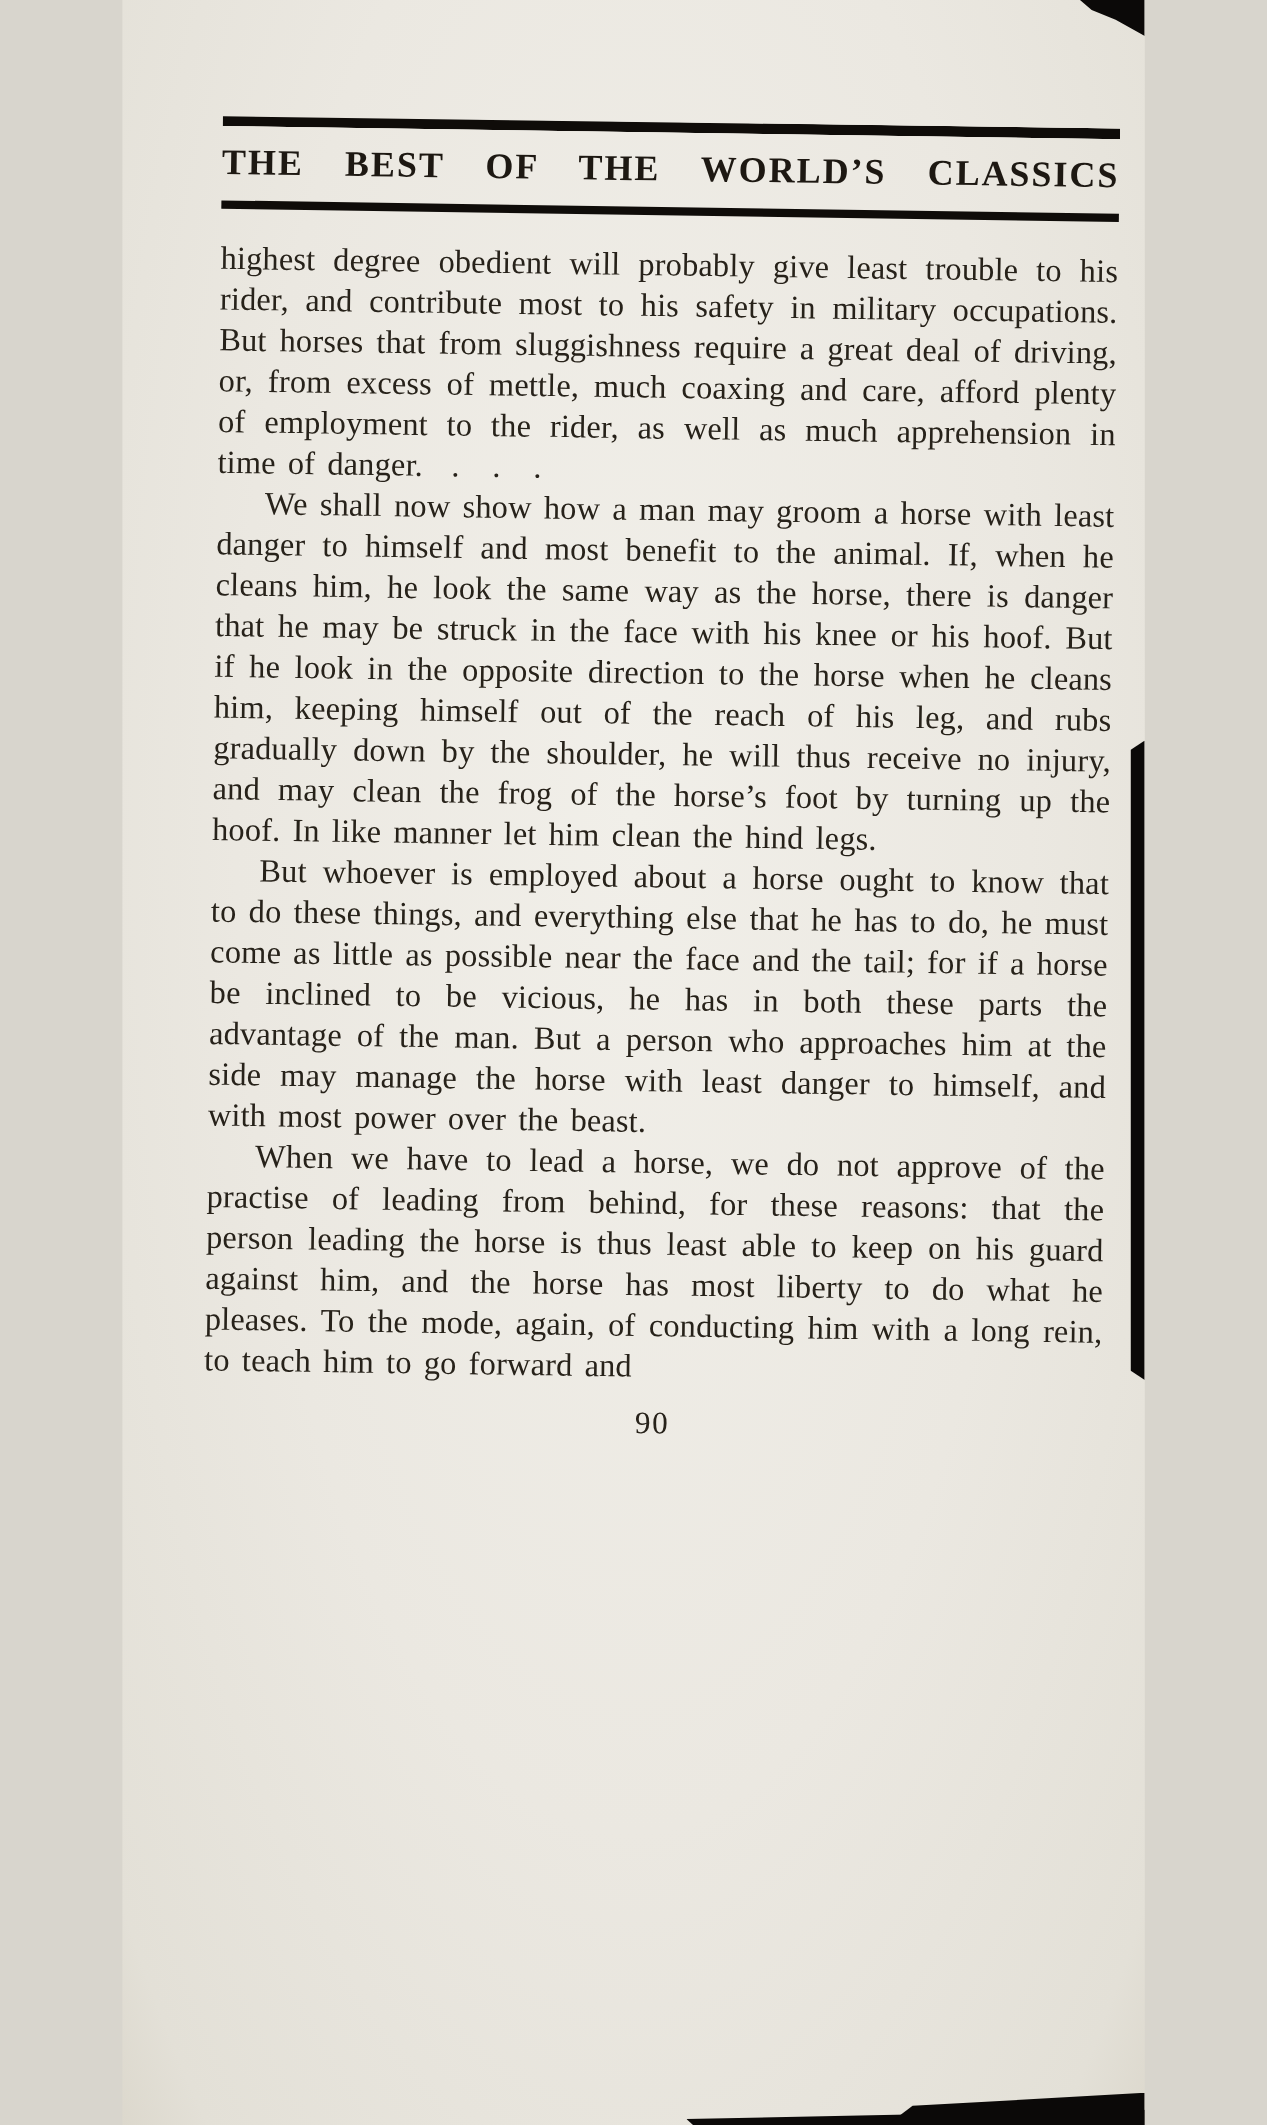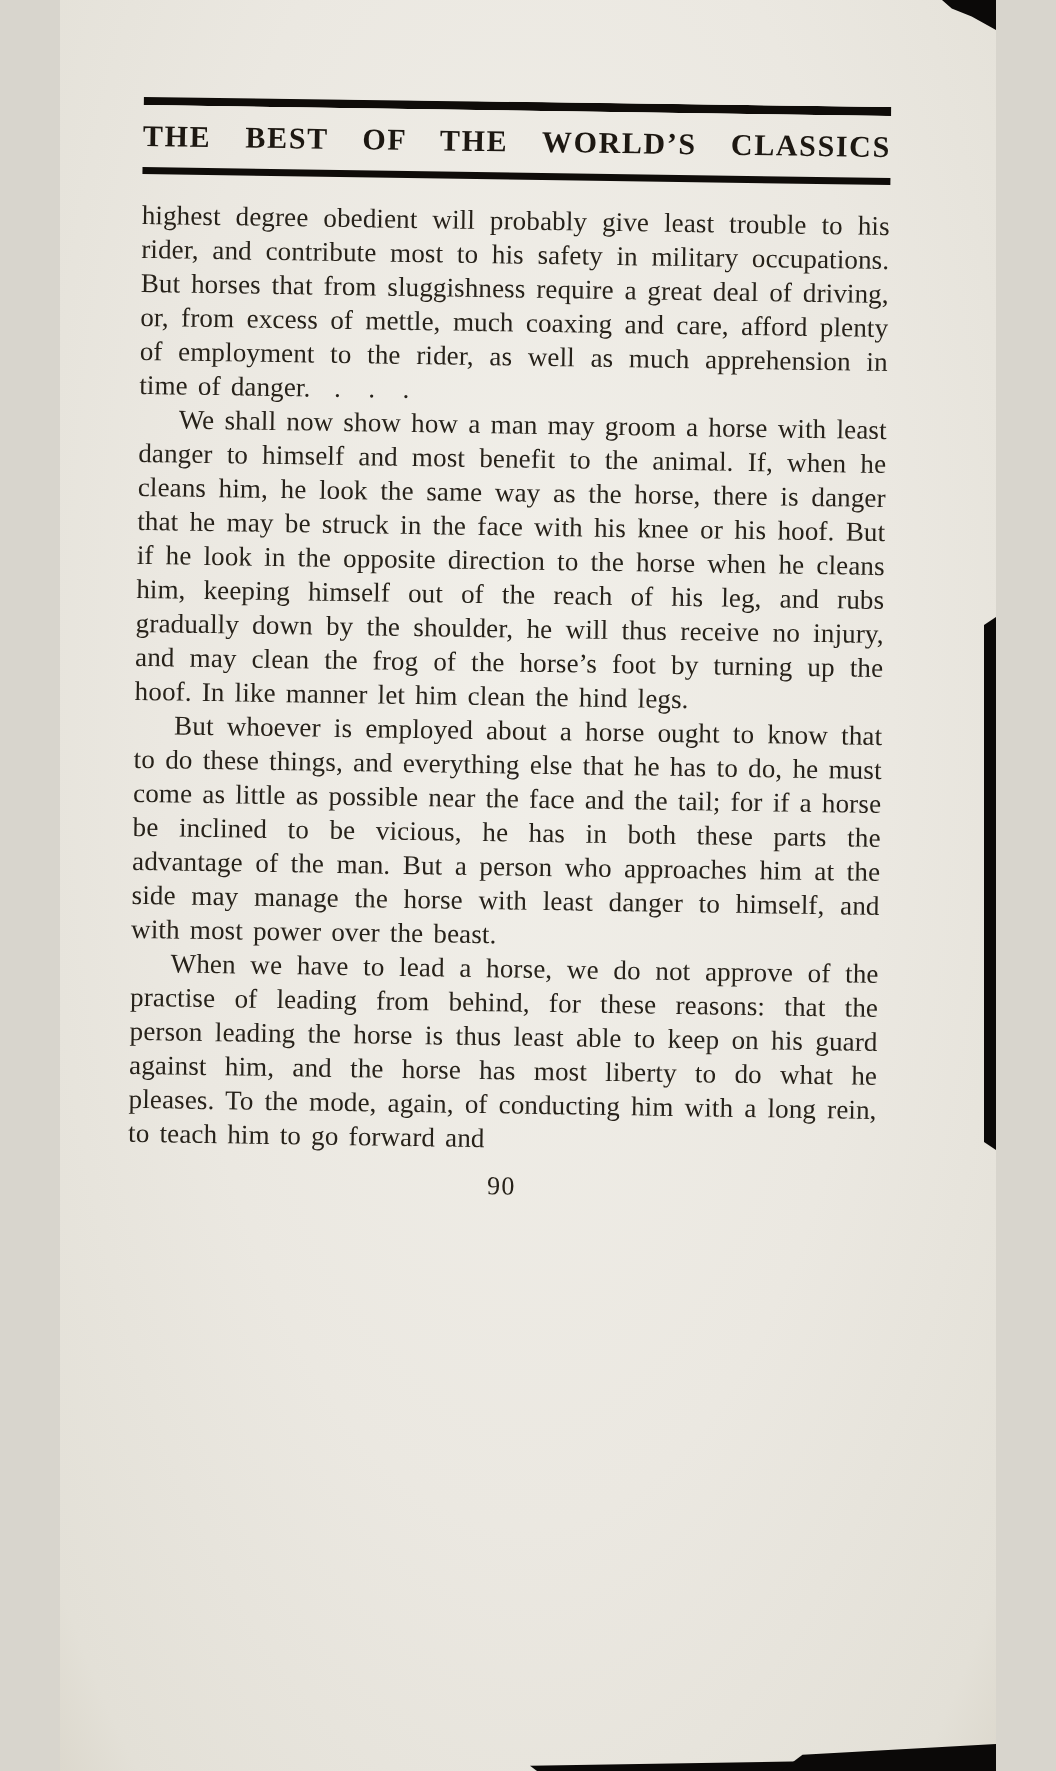--- a/index.html
+++ b/index.html
@@ -2,21 +2,21 @@
 <html><head>
 <meta charset="utf-8">
 <style>
   html, body {
     margin: 0;
     padding: 0;
     background: #d8d5cd;
   }
   .scan-page {
     position: relative;
-    width: 936px;
+    width: 852px;
     height: 1771px;
     margin: 0 auto;
     overflow: hidden;
     background:
       radial-gradient(ellipse at 50% 38%, #f1efe9 0%, #ebe8e1 55%, #e3e0d7 92%, #dcd8cd 100%);
     font-family: "Liberation Serif", "DejaVu Serif", serif;
     color: #27221a;
   }
 
   

